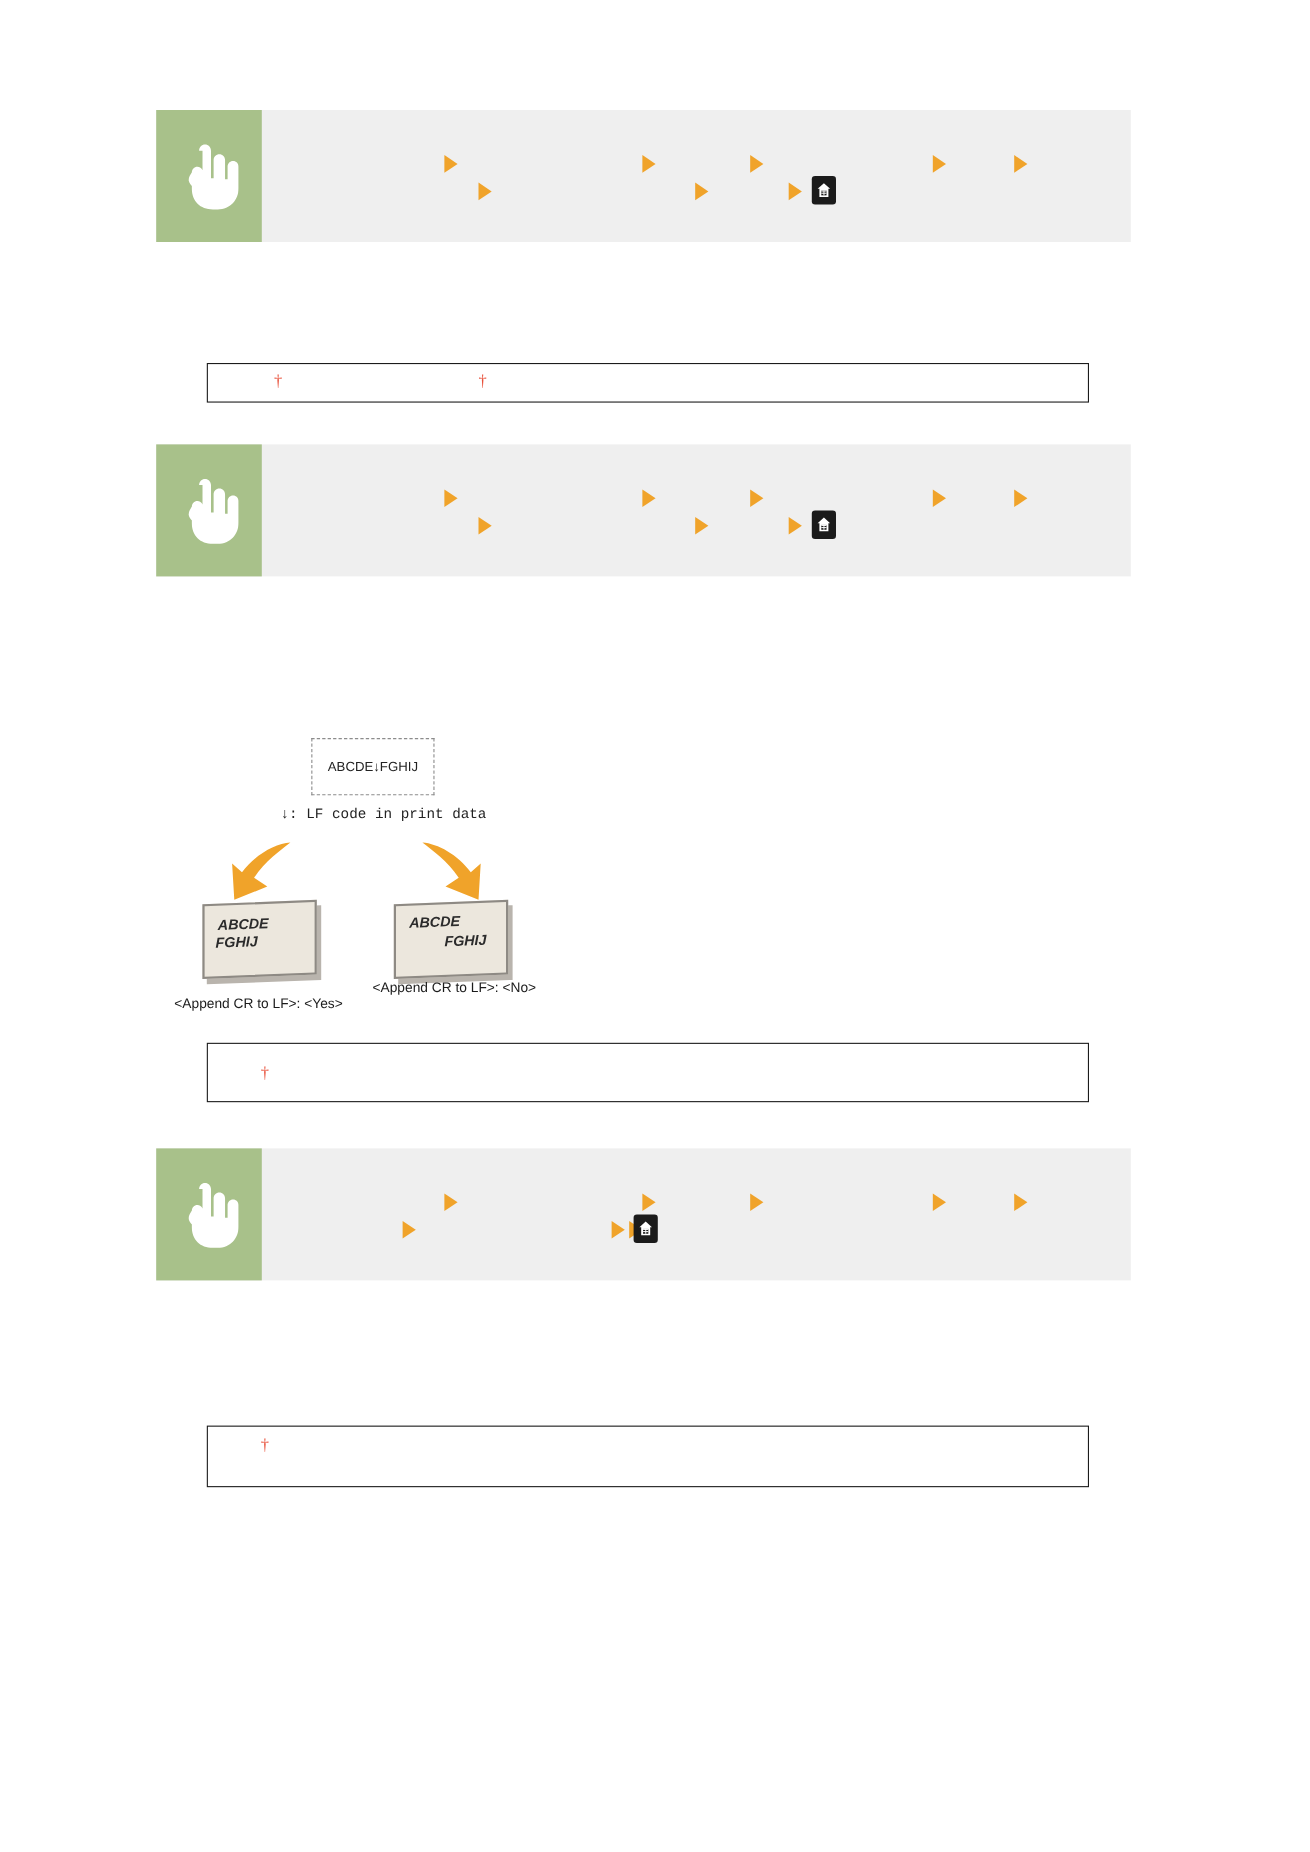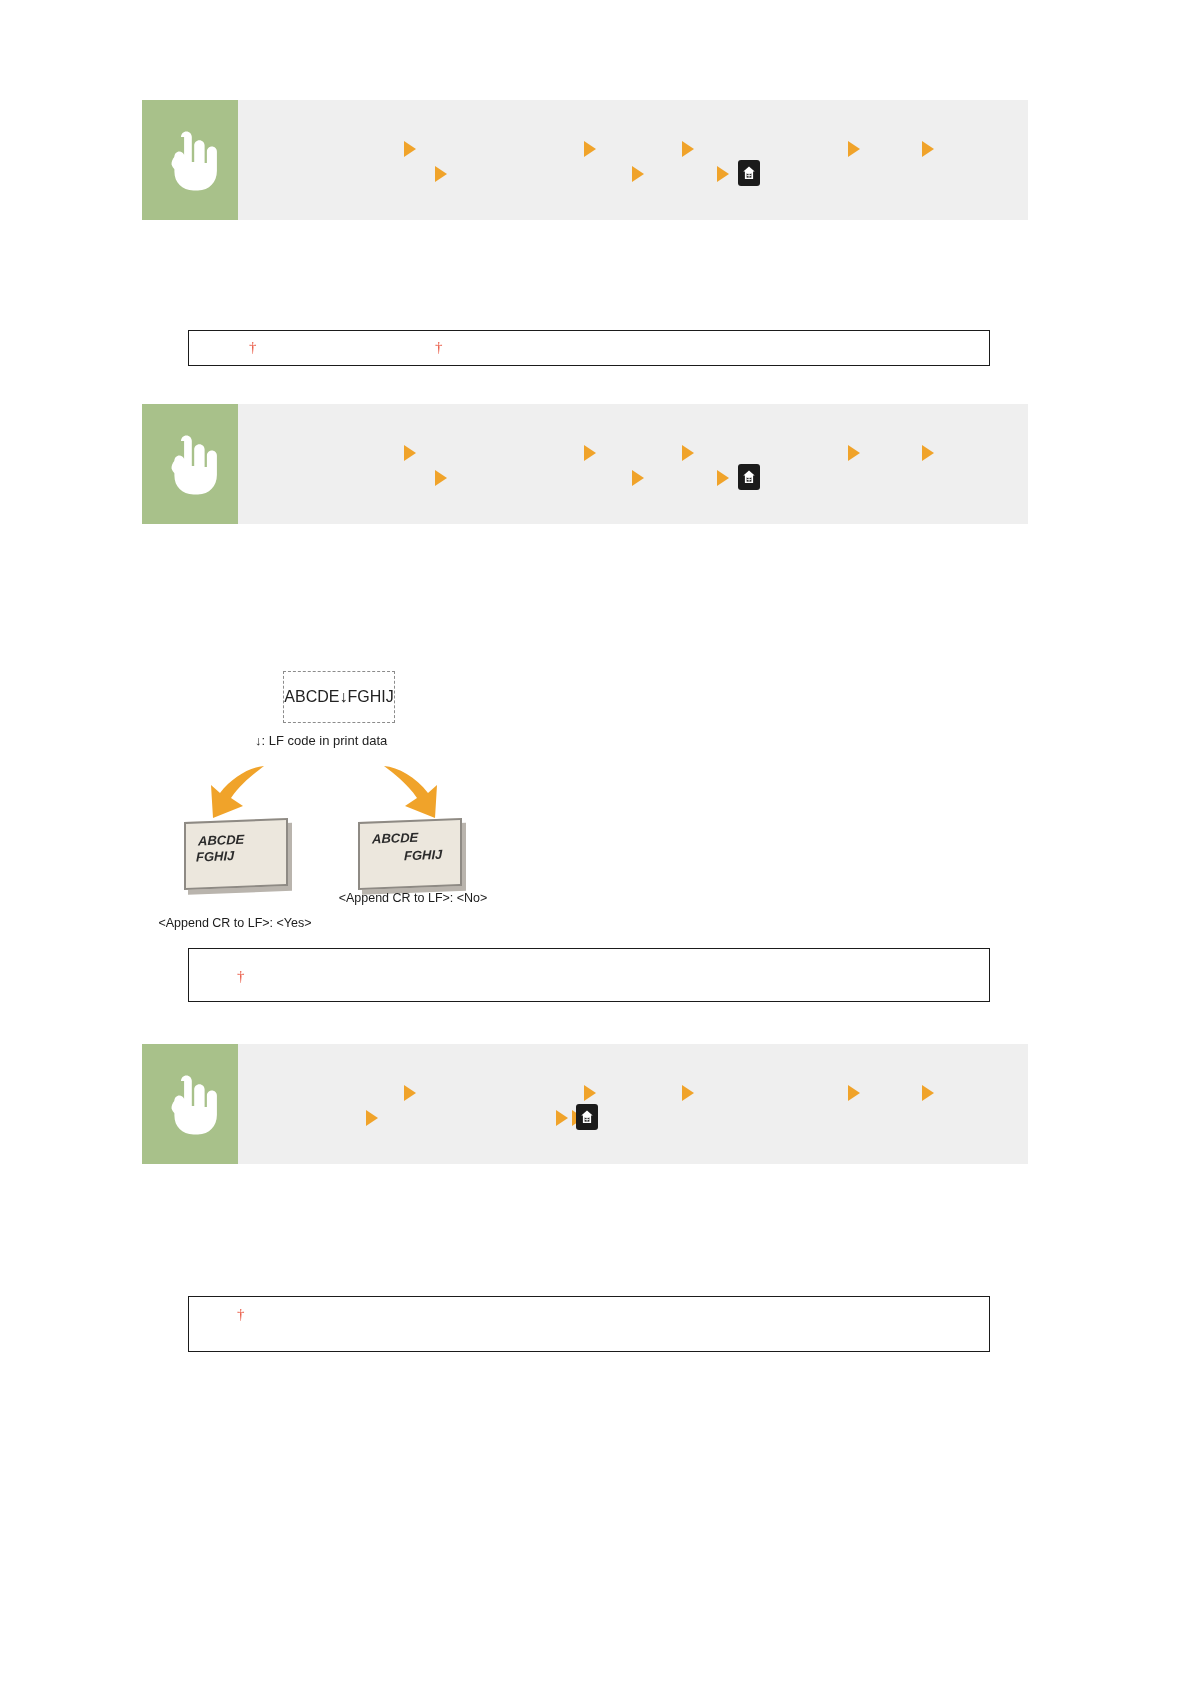--- a/index.html
+++ b/index.html
@@ -101,33 +101,34 @@
     width: 112px;
     height: 52px;
     border: 1px dashed #8c8c8c;
     box-sizing: border-box;
     display: flex;
     align-items: center;
     justify-content: center;
   }
   .dashed-box .code-text {
     font-family: "Liberation Sans", sans-serif;
-    font-size: 16px;
+    font-size: 12px;
     color: #222222;
     white-space: nowrap;
   }
   .lf-caption {
     position: absolute;
     left: 105px;
     top: 78px;
     width: 180px;
-    text-align: left;
+    text-align: right;
     font-size: 13px;
     color: #222222;
     white-space: nowrap;
+    font-family: Liberation Mono, monospace;
   }
   .sheet {
     position: absolute;
     width: 108px;
     height: 72px;
   }
   .sheet .paper {
     position: absolute;
     left: 0; top: 0;
     width: 104px;
@@ -254,21 +255,21 @@
       </div>
     </div>
 
     <div class="sheet sheet-right" style="left:208px; top:165px;">
       <div class="paper">
         <span class="line line1">ABCDE</span>
         <span class="line line2">FGHIJ</span>
       </div>
     </div>
 
-    <div class="sheet-caption" style="left:-10px; top:261px; width:190px;">&lt;Append CR to LF&gt;: &lt;Yes&gt;</div>
+    <div class="sheet-caption" style="left:-10px; top:250px; width:190px;">&lt;Append CR to LF&gt;: &lt;Yes&gt;</div>
 
     <div class="sheet-caption" style="left:168px; top:236px; width:190px;">&lt;Append CR to LF&gt;: &lt;No&gt;</div>
   </div>
 
   <div class="note-box" style="left:188px; top:948px; width:802px; height:54px;">
     <span class="dagger" style="left:48px; top:20px;">†</span>
   </div>
 
   <div class="proc-band" style="left:142px; top:1044px; width:886px; height:120px;">
     <div class="hand-block">

